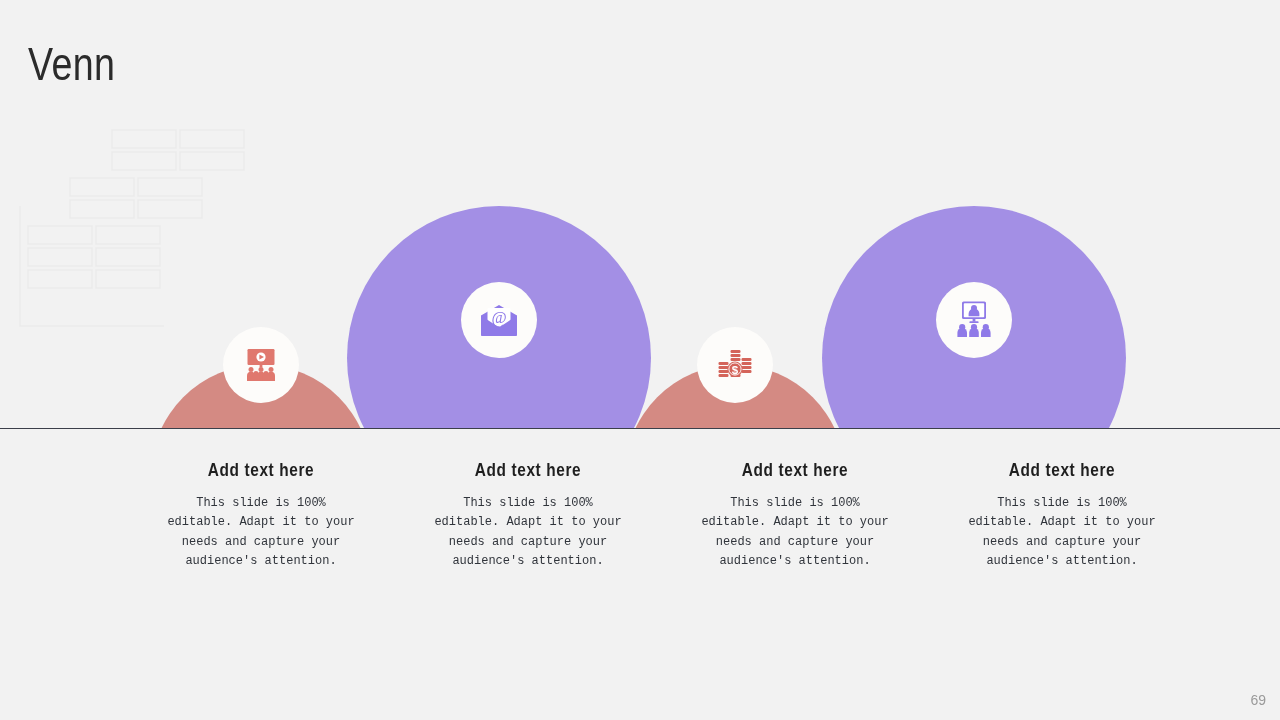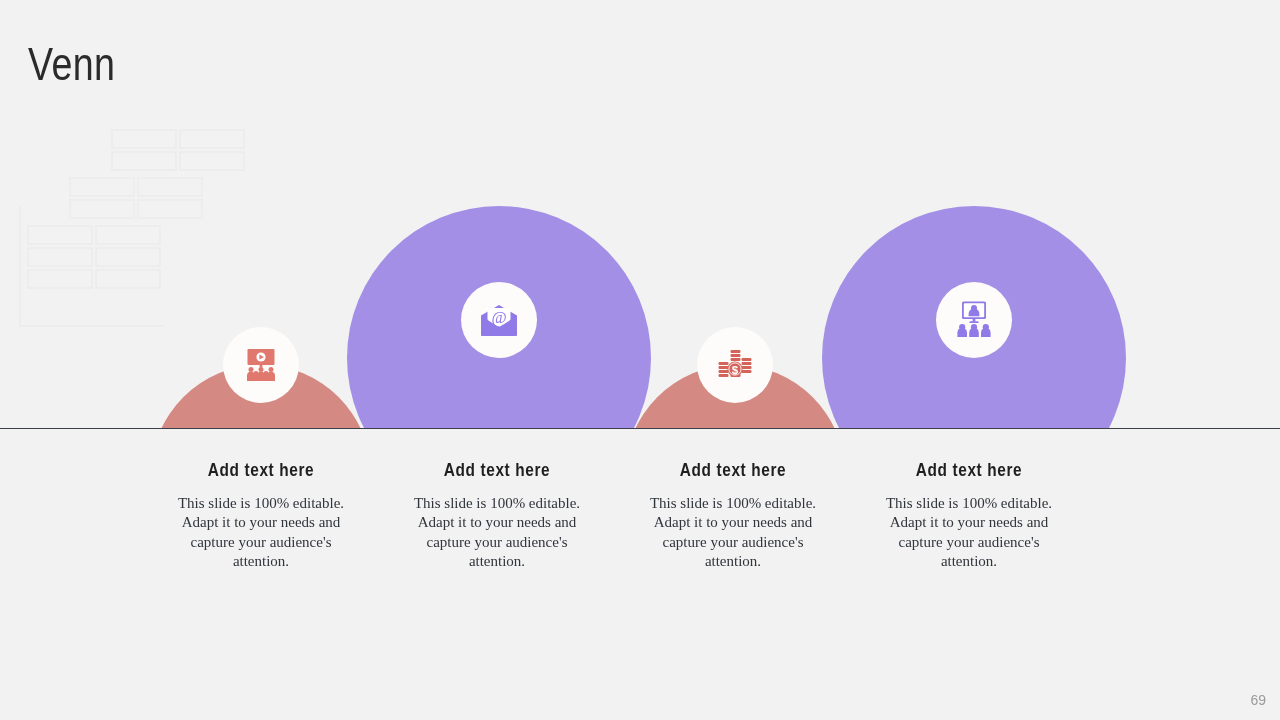--- a/index.html
+++ b/index.html
@@ -95,20 +95,21 @@
   .badge-3 { left: 697px; top: 327px; }
   .badge-4 { left: 936px; top: 282px; }
 
   
   .captions {
     position: absolute;
     left: 0;
     top: 460px;
     width: 1280px;
     display: flex;
+    gap: 31px;
   }
   .cap-col {
     width: 236px;
     text-align: center;
   }
   .col-1 { margin-left: 143px; }
   .col-2 { margin-left: 0px; }
   .col-3 { margin-left: 0px; }
   .col-4 { margin-left: 0px; }
 
@@ -116,22 +117,22 @@
     font-family: "Liberation Sans Narrow", "Liberation Sans", sans-serif;
     font-size: 17.5px;
     font-weight: bold;
     color: #1f1f1f;
     letter-spacing: 0.7px;
     transform: scaleX(0.88);
     margin-bottom: 13px;
     white-space: nowrap;
   }
   .cap-body {
-    font-family: Liberation Serif, serif;
-    font-size: 15px;
+    font-family: Liberation Mono, monospace;
+    font-size: 12px;
     line-height: 19.4px;
     color: #30343b;
     padding: 0 22px;
   }
 
   
   .page-num {
     position: absolute;
     right: 14px;
     bottom: 12px;

